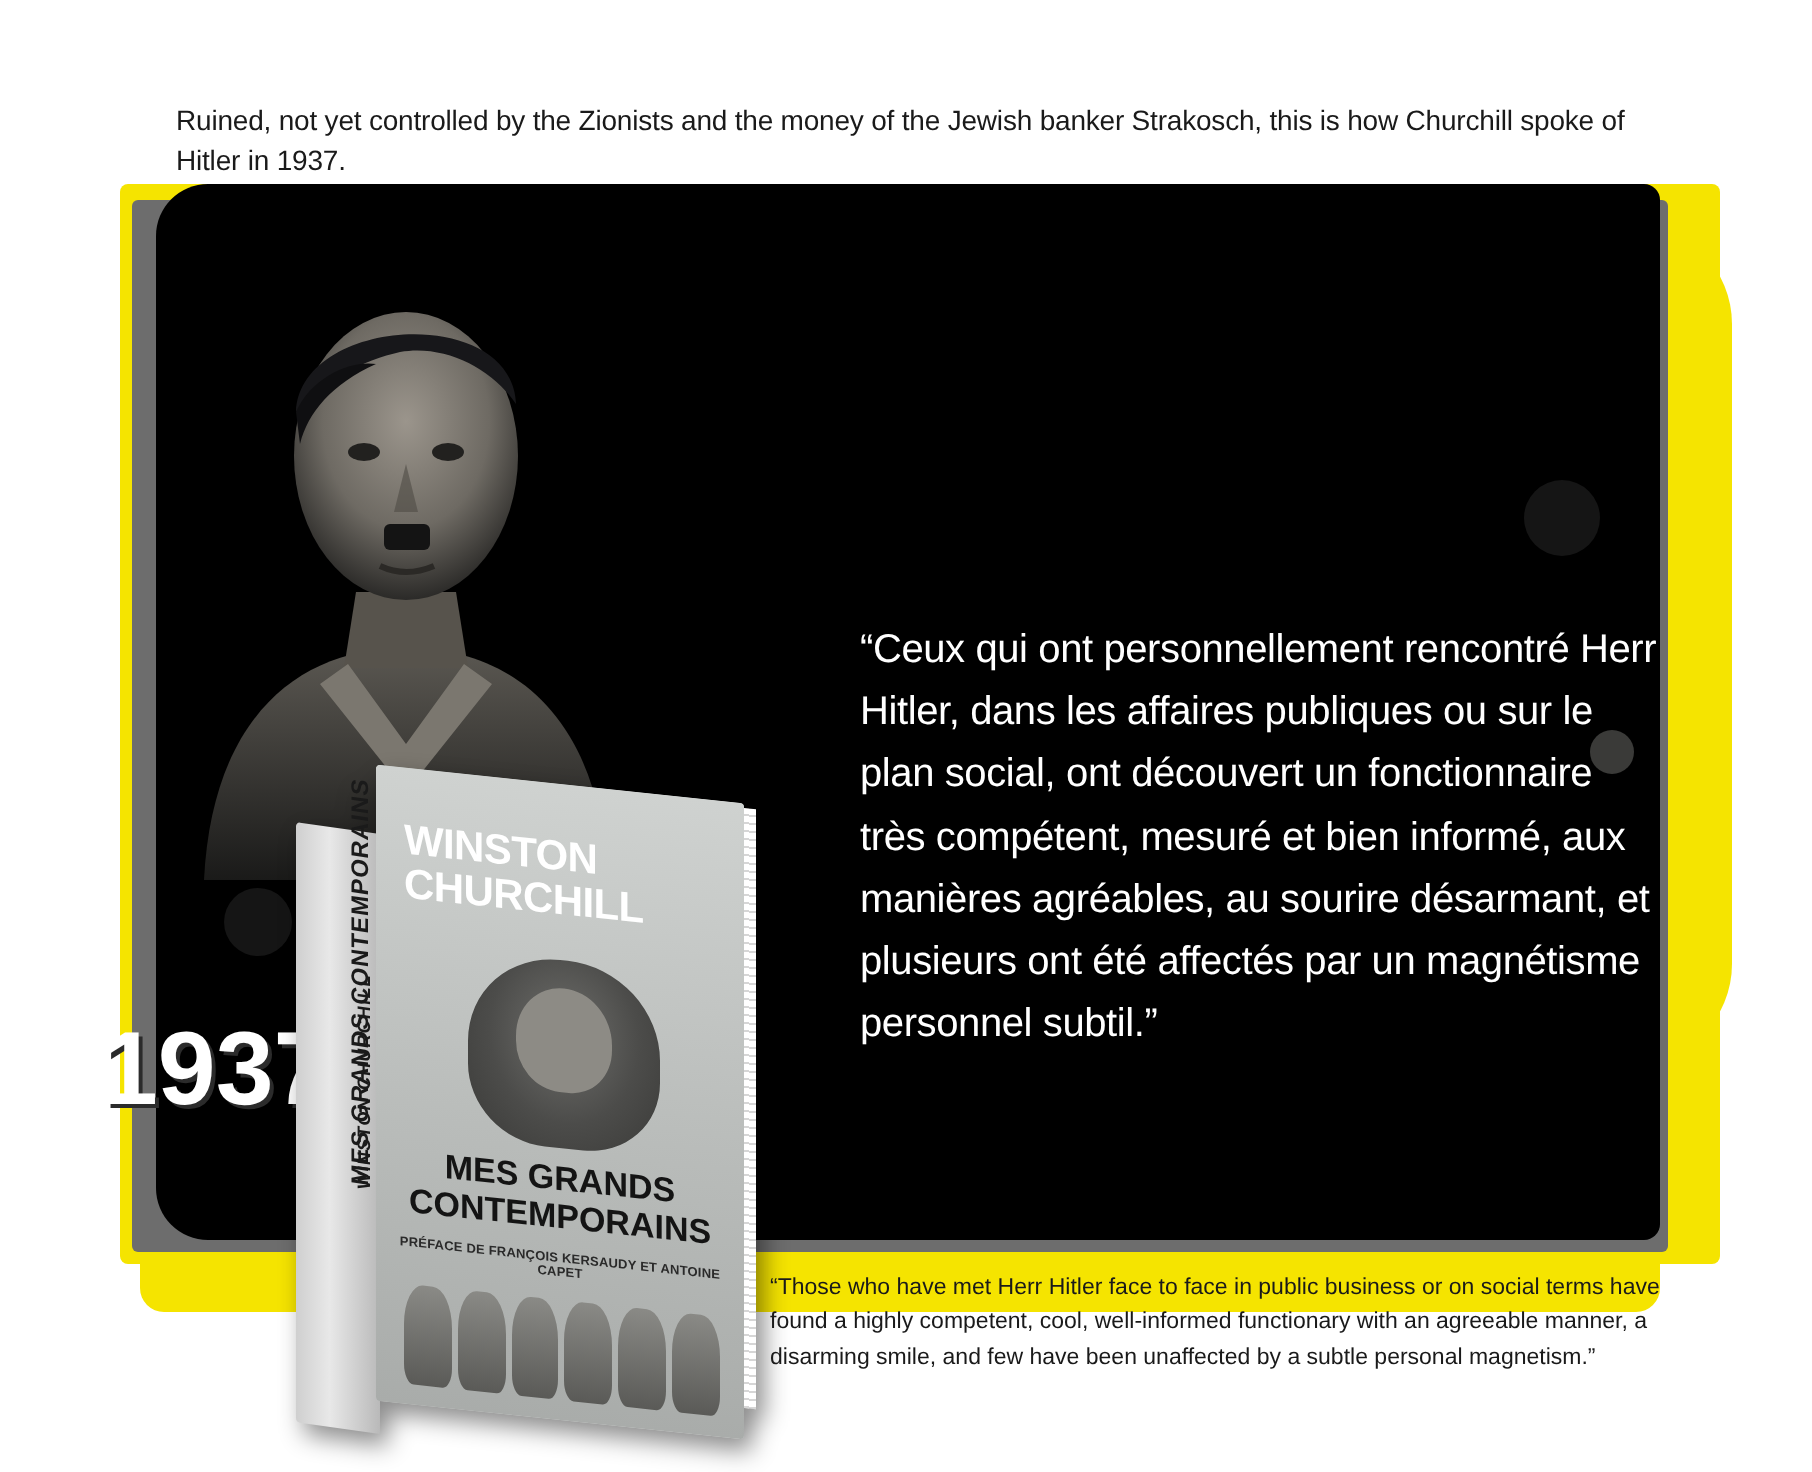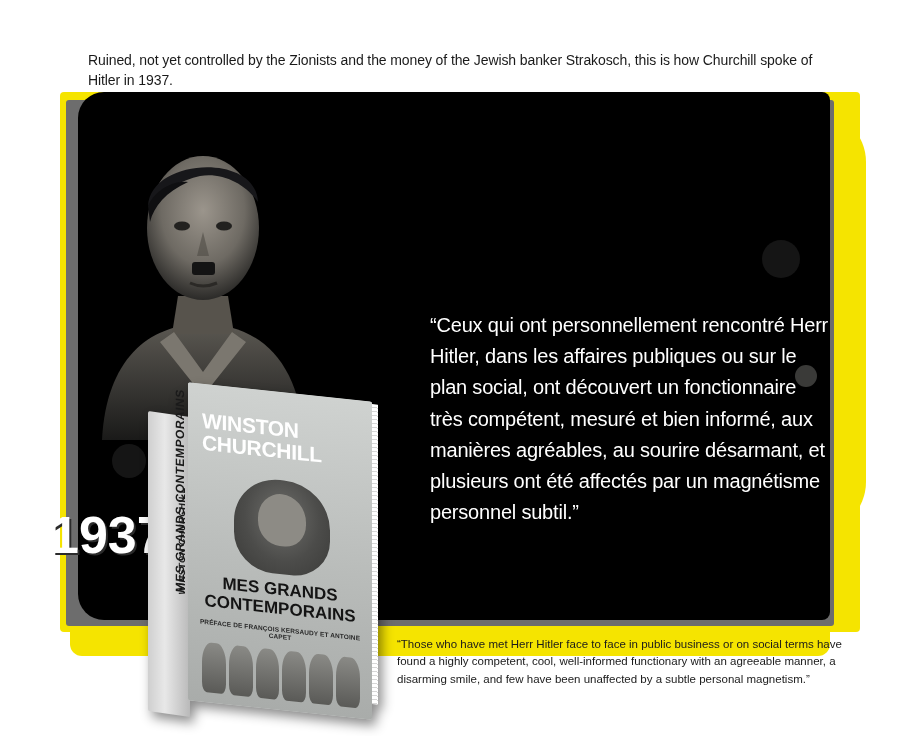--- a/index.html
+++ b/index.html
@@ -159,21 +159,21 @@
     font-size: 52px;
     font-weight: bold;
     color: #ffffff;
     letter-spacing: 0px;
     text-shadow: 2px 2px 0 #2b2b2b;
   }
 
   
   .bottom-note {
     position: absolute;
-    left: 397px;
+    left: 385px;
     top: 636px;
     width: 470px;
     font-size: 11.5px;
     line-height: 1.5;
     color: #1a1a1a;
   }
 
   
   .book {
     position: absolute;

